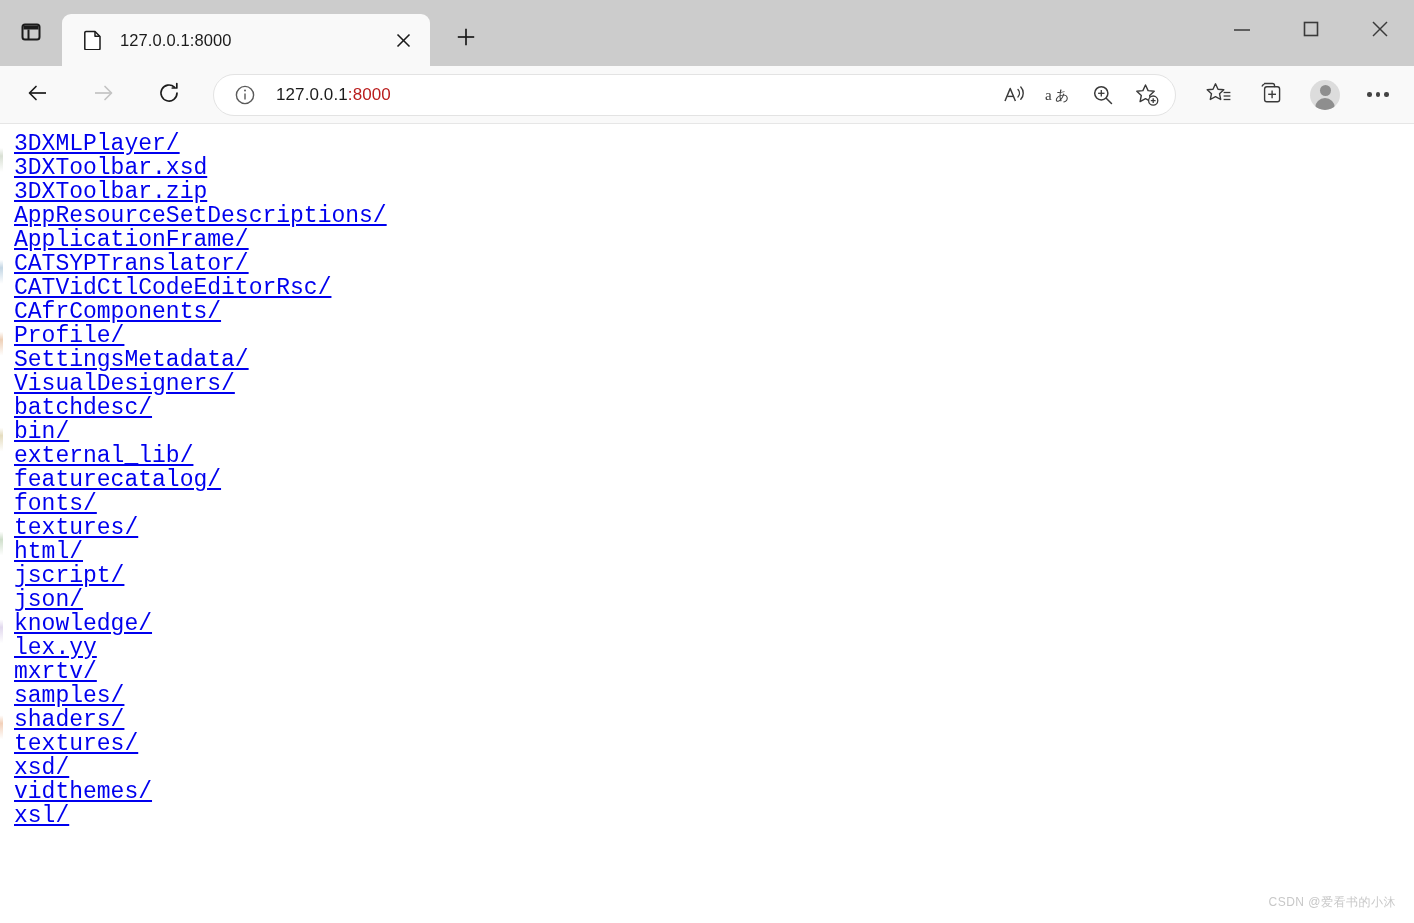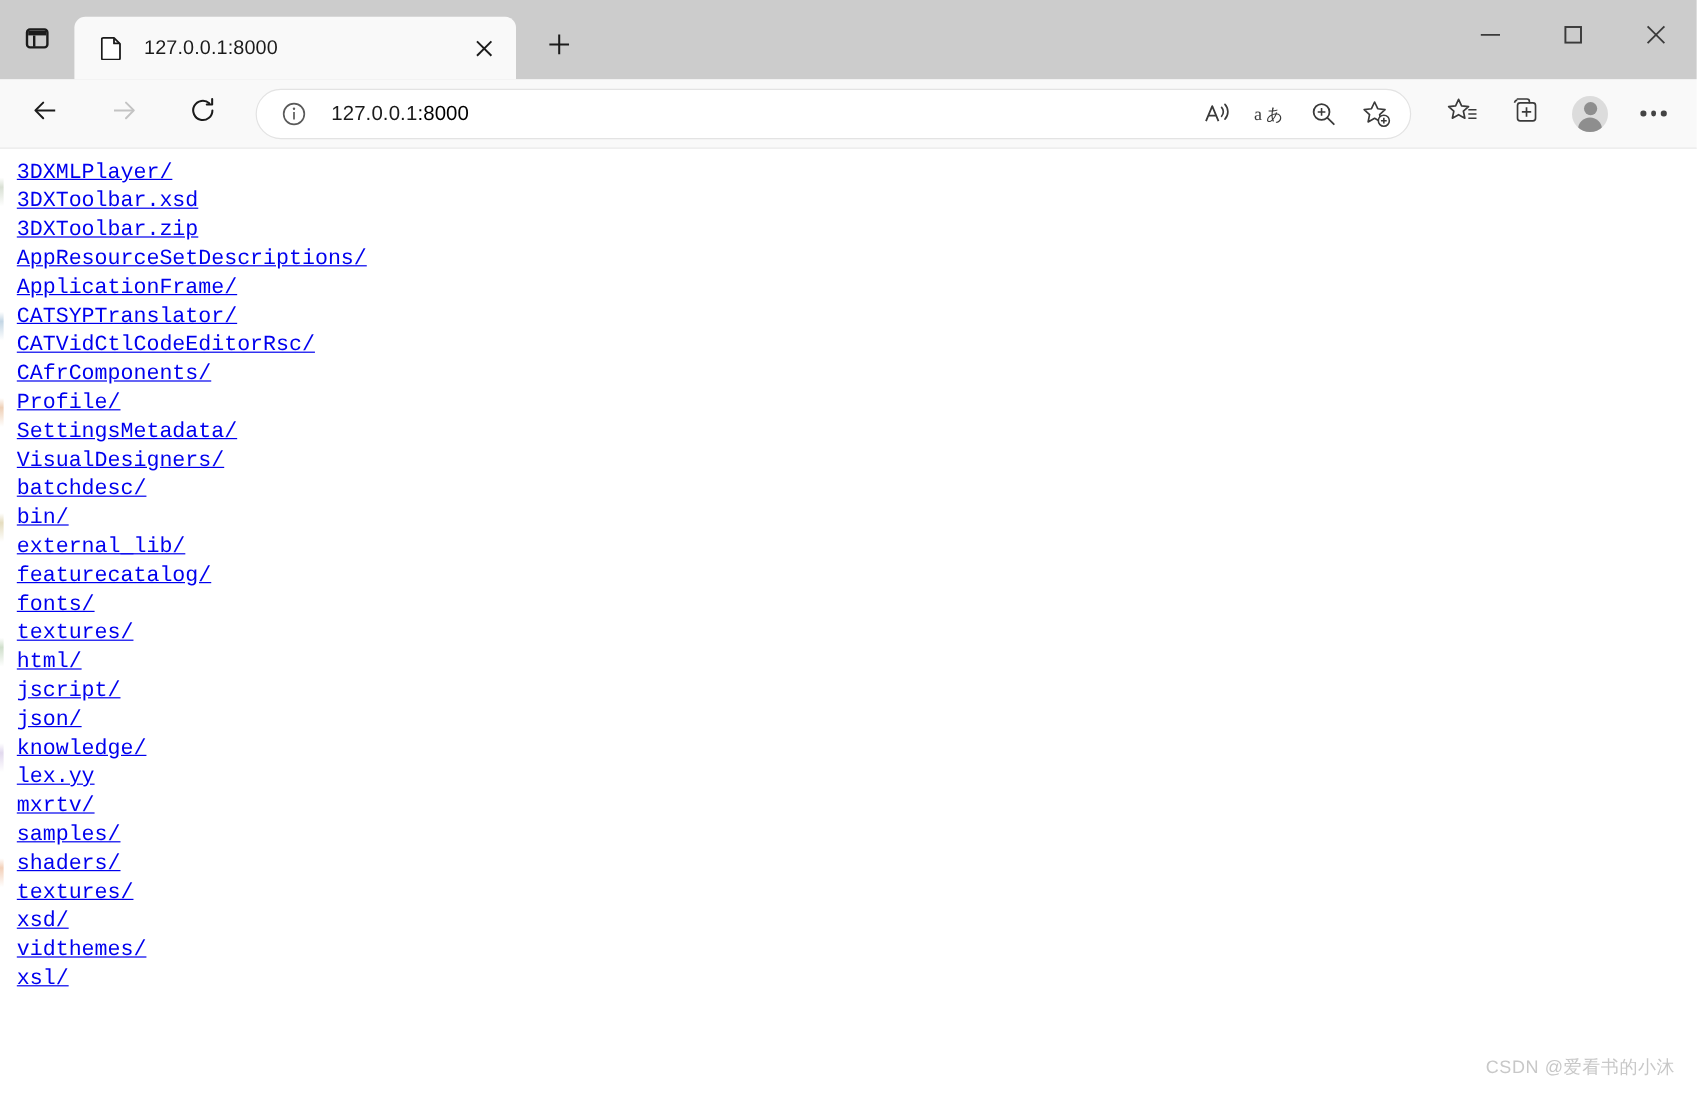--- a/index.html
+++ b/index.html
@@ -157,21 +157,21 @@
 
   .url-text {
     flex: 1 1 auto;
     font-size: 17px;
     color: #1b1b1b;
     margin-left: 14px;
     white-space: nowrap;
     overflow: hidden;
     letter-spacing: 0.1px;
   }
-  .url-text .dim { color: #000000; }
+  .url-text .dim { color: #b91c1c; }
 
   .omni-actions { display: flex; align-items: center; flex: 0 0 auto; }
 
   .omni-btn {
     width: 44px;
     height: 36px;
     display: flex;
     align-items: center;
     justify-content: center;
     border-radius: 5px;
@@ -231,21 +231,21 @@
     flex: 1 1 auto;
     background: #ffffff;
     position: relative;
     overflow: hidden;
     padding: 8px 0 0 14px;
   }
 
   .dirlist {
     list-style: none;
     font-family: "Liberation Mono", "DejaVu Sans Mono", monospace;
-    font-size: 18px;
+    font-size: 23px;
     line-height: 24px;
   }
 
   .dirlist li { height: 24px; }
 
   .dirlist a {
     color: #0000ee;
     text-decoration: underline;
     white-space: pre;
     cursor: pointer;
@@ -265,22 +265,22 @@
       #ffffff 51%, #a8c4a0 52%, #ffffff 54%,
       #ffffff 62%, #c9b9e0 63%, #ffffff 65%,
       #ffffff 74%, #e8a97f 75%, #ffffff 77%,
       #ffffff 100%);
     opacity: 0.55;
   }
 
   .watermark {
     position: absolute;
     right: 18px;
-    bottom: 24px;
-    font-size: 15px;
+    bottom: 12px;
+    font-size: 12px;
     color: #c8c8c8;
     font-family: "Liberation Sans", sans-serif;
     letter-spacing: 0.5px;
     white-space: nowrap;
   }
 </style>
 </head>
 <body>
 
 <div class="browser">

